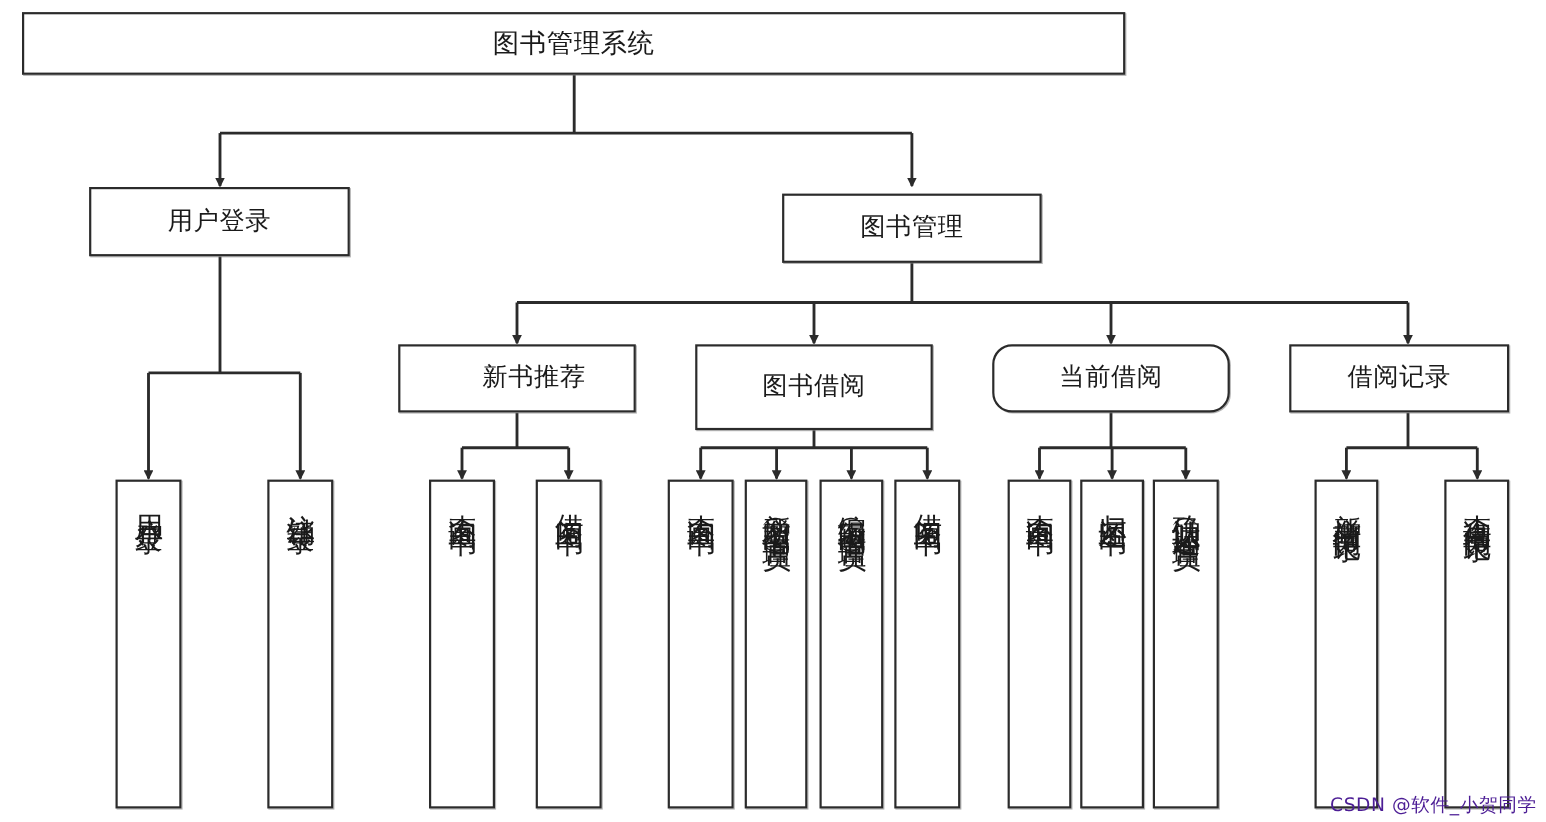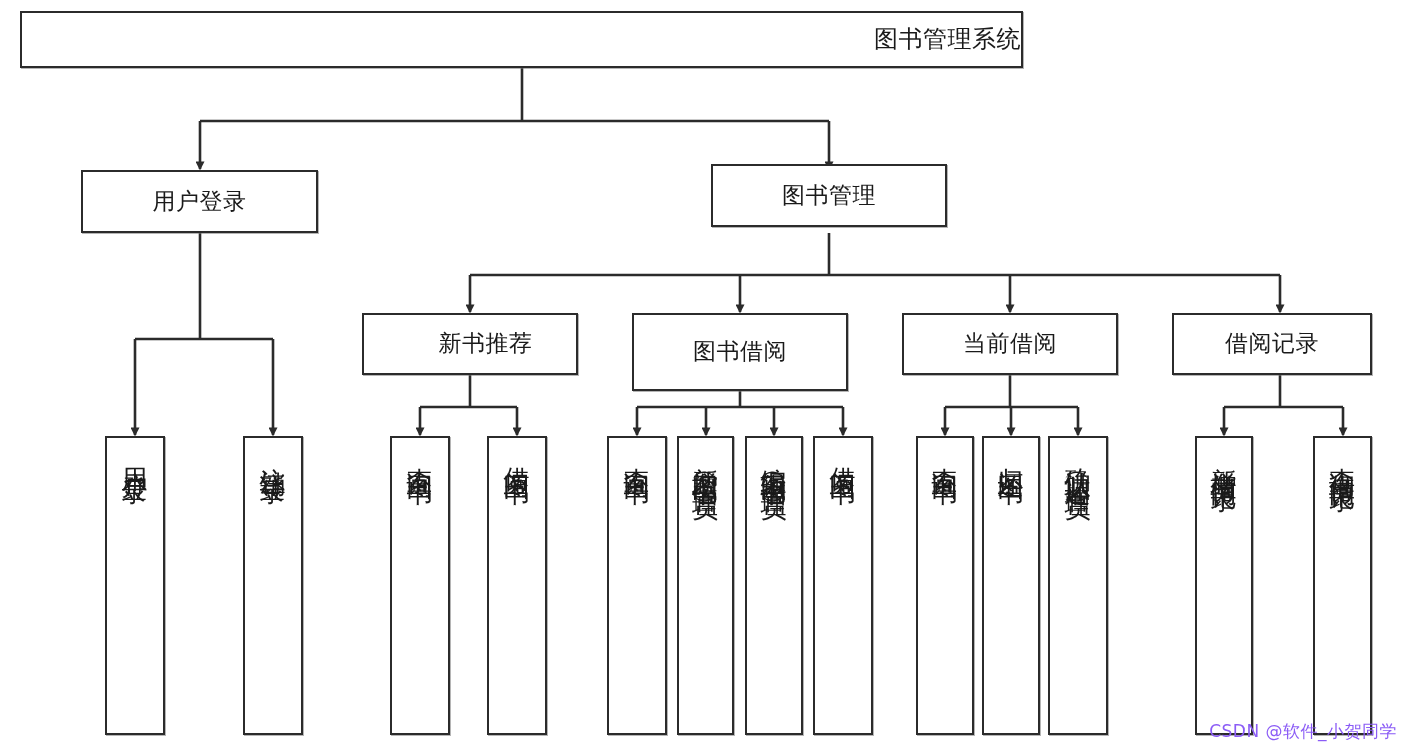--- a/index.html
+++ b/index.html
@@ -38,21 +38,21 @@
     letter-spacing:4px;
     line-height:1;
     white-space:pre;
   }
   svg.links{position:absolute;left:0;top:0;width:1405px;height:747px;pointer-events:none;}
   .watermark{
     position:absolute;
     right:8px;
     bottom:4px;
     font-size:17px;
-    color:#8b5cf6;
+    color:#4c1d95;
     letter-spacing:.5px;
     white-space:nowrap;
     user-select:none;
   }
 </style>
 </head>
 <body>
 
 <div id="canvas">
   <svg class="links" viewBox="0 0 1405 747">
@@ -91,36 +91,36 @@
         <path d="M945,407 L945,435" marker-end="url(#arw)"></path>
         <path d="M1011,407 L1011,435" marker-end="url(#arw)"></path>
         <path d="M1078,407 L1078,435" marker-end="url(#arw)"></path>
         <path d="M1280,375 L1280,407"></path>
         <path d="M1224,407 L1343,407"></path>
         <path d="M1224,407 L1224,435" marker-end="url(#arw)"></path>
         <path d="M1343,407 L1343,435" marker-end="url(#arw)"></path>
       </g>
   </svg>
   <div id="node-layer">
-      <div class="node root h-node" style="left: 20px; top: 11px; width: 1003px; height: 57px; justify-content: flex-end;">
+      <div class="node root h-node" style="left: 20px; top: 11px; width: 1003px; height: 57px;">
         <span class="lbl">图书管理系统</span>
       </div>
       <div class="node level2 h-node" style="left: 81px; top: 170px; width: 237px; height: 63px;">
         <span class="lbl">用户登录</span>
       </div>
-      <div class="node level2 h-node" style="left: 711px; top: 164px; width: 236px; height: 63px;">
+      <div class="node level2 h-node" style="left: 711px; top: 176px; width: 236px; height: 63px;">
         <span class="lbl">图书管理</span>
       </div>
       <div class="node level3 h-node" style="left: 362px; top: 313px; width: 216px; height: 62px; padding-left: 31px;">
         <span class="lbl">新书推荐</span>
       </div>
       <div class="node level3 h-node" style="left: 632px; top: 313px; width: 216px; height: 78px;">
         <span class="lbl">图书借阅</span>
       </div>
-      <div class="node level3 h-node" style="left: 902px; top: 313px; width: 216px; height: 62px;">
+      <div class="node level3 h-node" style="left: 902px; top: 313px; width: 216px; height: 62px; border-radius: 18px;">
         <span class="lbl">当前借阅</span>
       </div>
       <div class="node level3 h-node" style="left: 1172px; top: 313px; width: 200px; height: 62px;">
         <span class="lbl">借阅记录</span>
       </div>
       <div class="node leaf v-node" style="left: 105px; top: 436px; width: 60px; height: 299px;">
         <span class="lbl">用户登录</span>
       </div>
       <div class="node leaf v-node" style="left: 243px; top: 436px; width: 60px; height: 299px;">
         <span class="lbl">注销登录</span>

